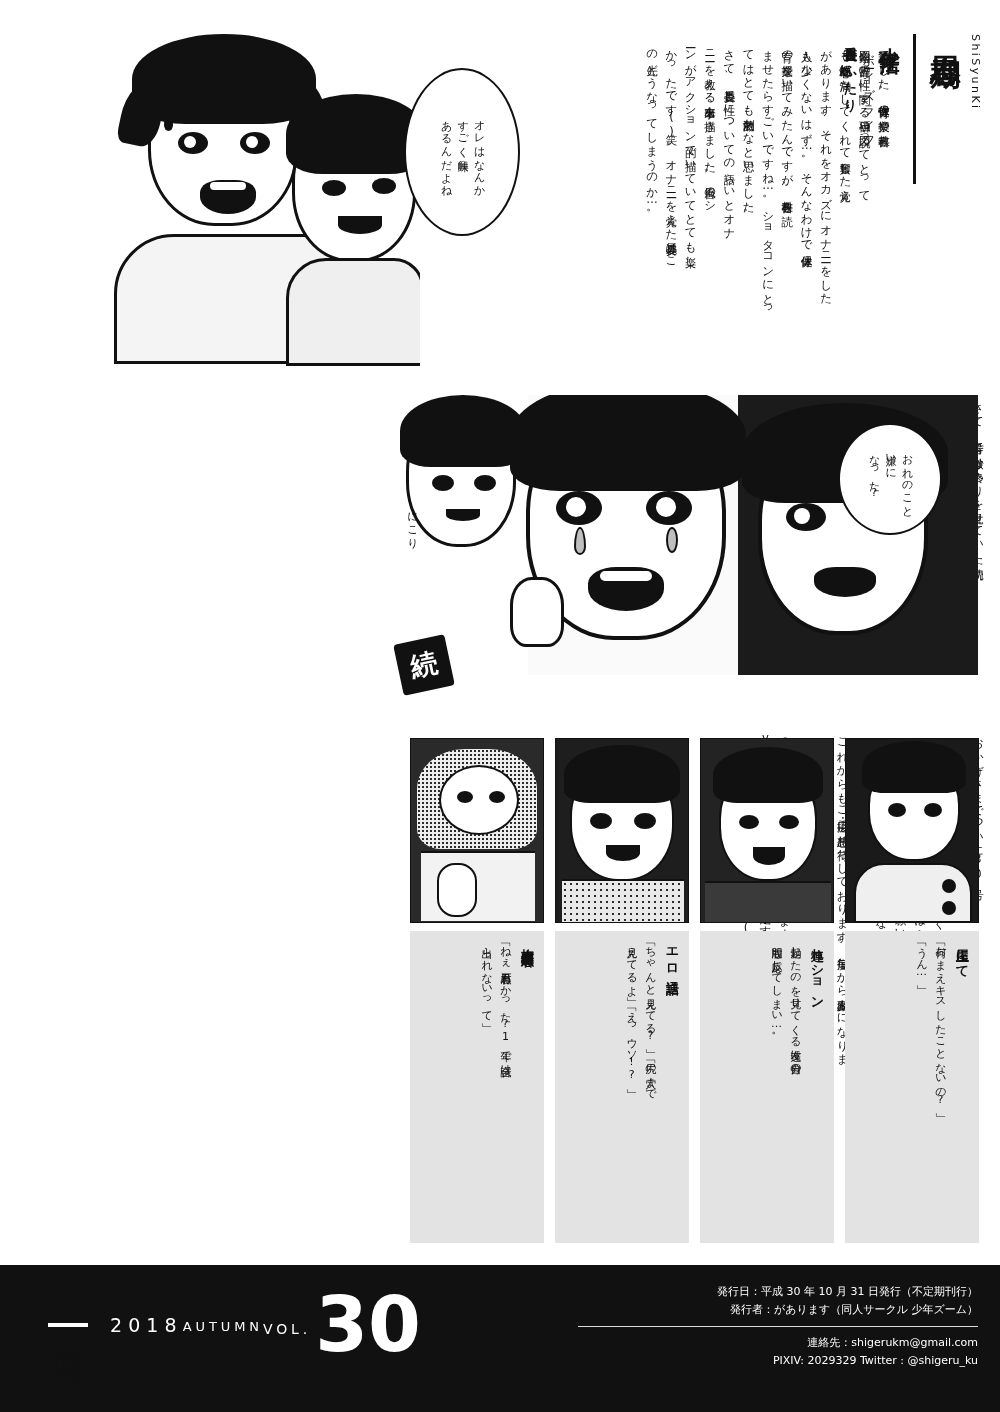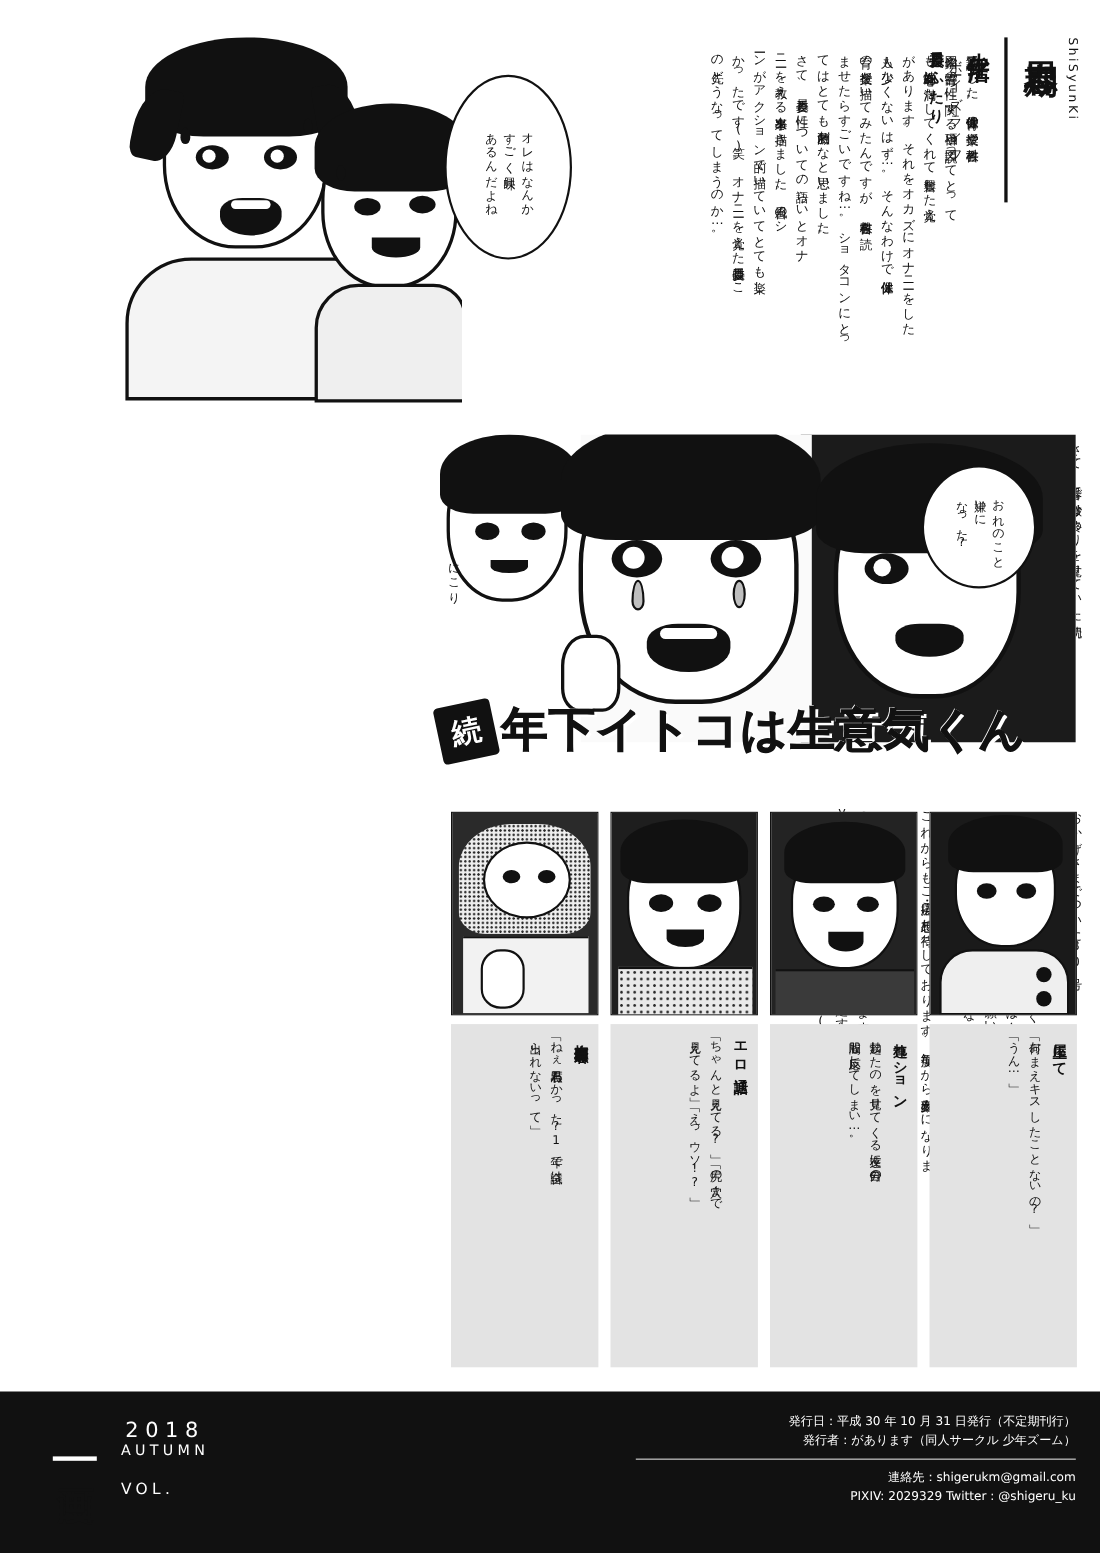--- a/index.html
+++ b/index.html
@@ -148,25 +148,25 @@
   #logo { position:absolute; left:48px; top:26px; display:flex; align-items:center; }
   #logo .kanji1 {
     font-size:34px; font-weight:bold; line-height:1;
     background:#fff; color:#111; padding:2px 3px; margin-right:4px;
     writing-mode:vertical-rl; text-orientation:upright; letter-spacing:0;
   }
   #logo .kanji2 {
     font-size:62px; font-weight:bold; letter-spacing:0.02em; color:#fff;
   }
   #logo .yearblk {
-    margin-left:18px; display:flex; flex-direction:column; align-items:center; line-height:1;
+    margin-left:18px; display:flex; flex-direction:row; align-items:center; line-height:1;
   }
   #logo .yr { font-size:19px; letter-spacing:0.32em; }
   #logo .au { font-size:13px; letter-spacing:0.30em; margin-top:3px; }
-  #logo .vol { font-size:14px; letter-spacing:0.28em; margin-top:21px; align-self:flex-start;}
+  #logo .vol { font-size:14px; letter-spacing:0.28em; margin-top:8px; align-self:flex-start;}
   #logo .num { font-size:76px; font-weight:bold; margin-left:4px; line-height:0.9; }
 
   #colophon {
     position:absolute; right:22px; top:18px; width:400px;
     text-align:right; font-size:11px; line-height:1.65;
   }
   #colophon .divider { height:1px; background:#fff; margin:7px 0 7px auto; width:100%; opacity:.85;}
   #colophon .row { white-space:nowrap; }
 
   
@@ -308,21 +308,20 @@
     </div>
 
     <div class="bubble" style="left:838px; top:38px; width:104px; height:112px;">
       <div class="vtext">おれのこと
 嫌いに
 なった?</div>
     </div>
 
     <div id="banner">
       <div class="zoku">続</div>
-      <div class="btext">年下イトコは生意気くん</div>
     </div>
   </div>
 
   <div id="sec3">
 
     <div id="sec3-body">
       <div class="vtext">おかげさまでついに30号、</div>
       <div class="vtext">電子書籍先行での新刊となりました。</div>
       <div class="vtext">発行です!今回はイベント新刊合わせではなく</div>
       <div class="vtext">んが、お手に取っていただいた皆様には心より感謝いたします。誠にありが</div>
@@ -422,20 +421,21 @@
   </div>
 
   <div id="footer">
     <div id="logo">
       <div class="kanji1">漫画</div>
       <div class="yearblk">
         <div class="yr">2018</div>
         <div class="au">AUTUMN</div>
         <div class="vol">VOL.</div>
       </div>
+      <div class="num">30</div>
     </div>
 
     <div id="colophon">
       <div class="row">発行日：平成 30 年 10 月 31 日発行（不定期刊行）</div>
       <div class="row">発行者：があります（同人サークル 少年ズーム）</div>
       <div class="divider"></div>
       <div class="row">連絡先：shigerukm@gmail.com</div>
       <div class="row">PIXIV: 2029329    Twitter : @shigeru_ku</div>
     </div>
   </div>

